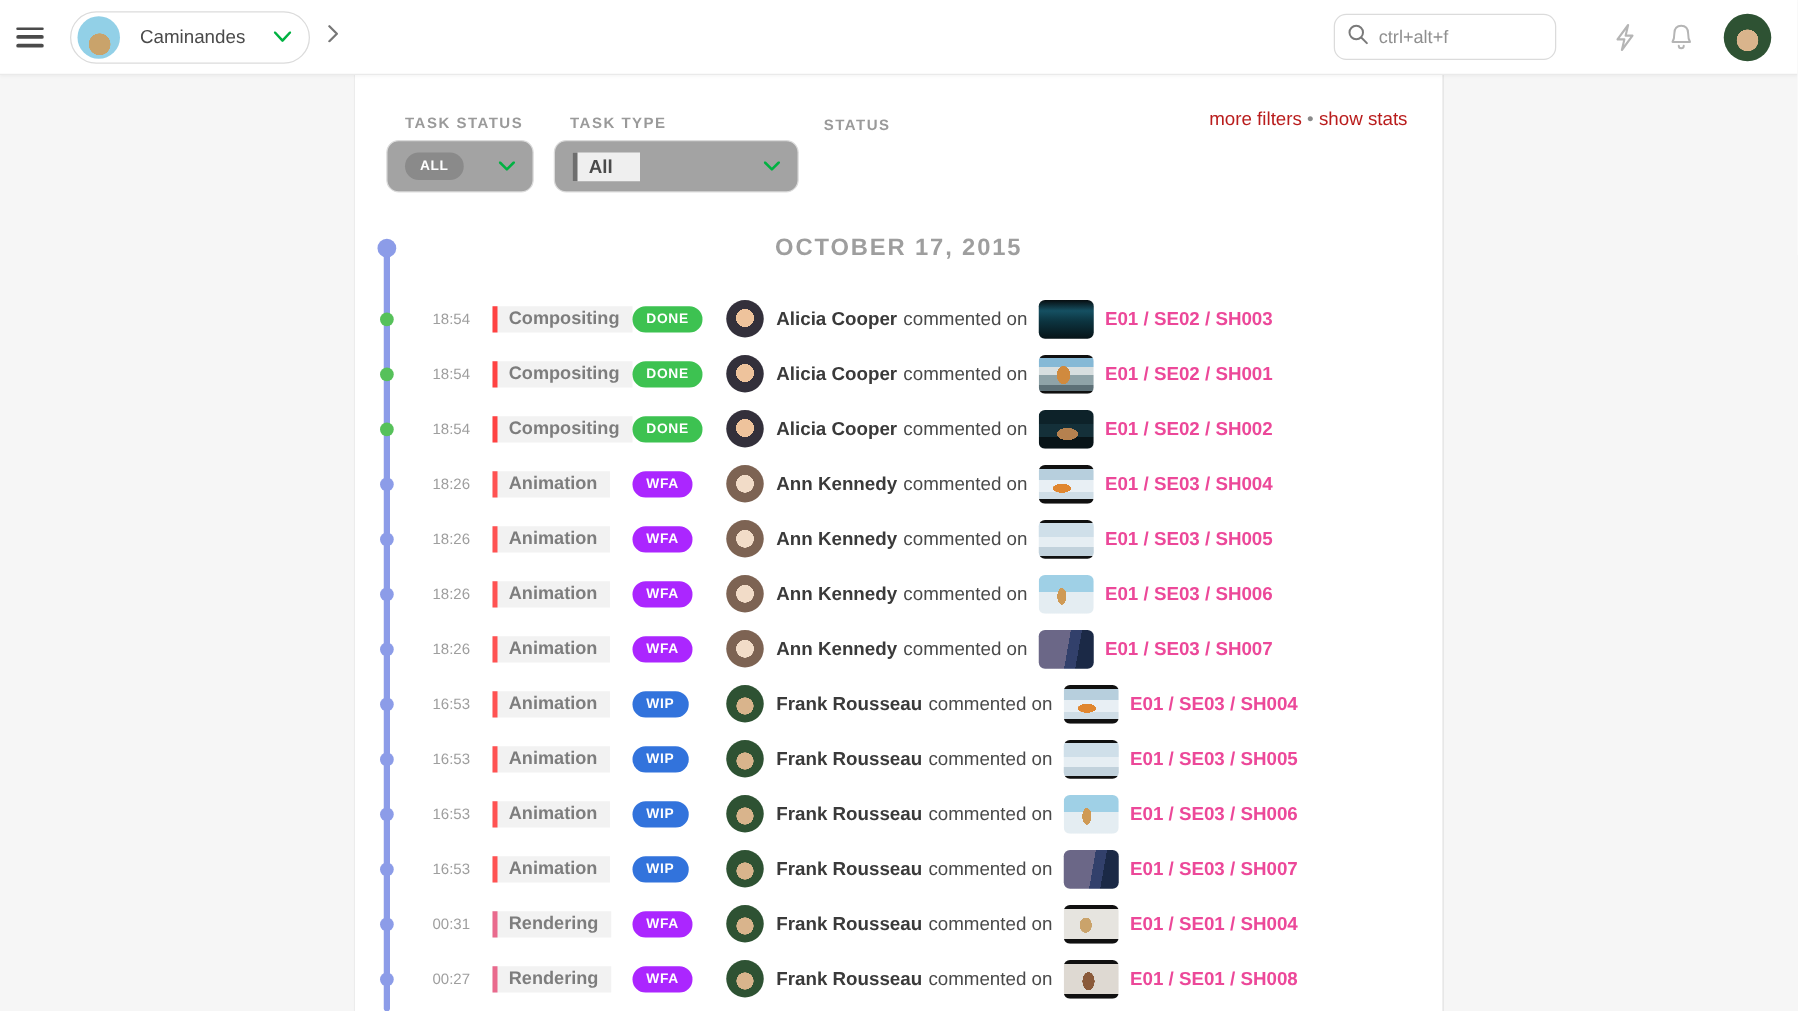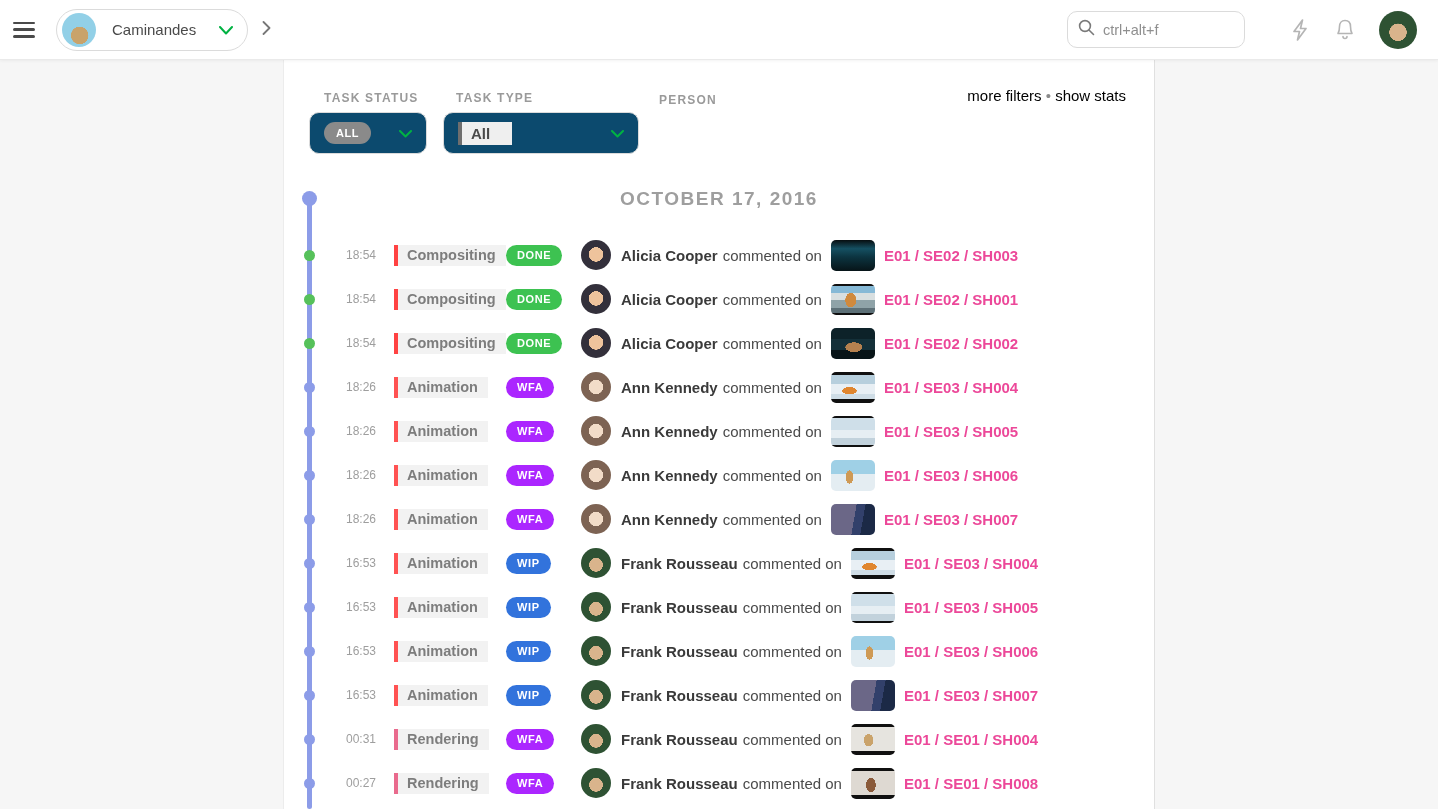--- a/index.html
+++ b/index.html
@@ -37,33 +37,33 @@
   .av-alicia { background: radial-gradient(circle at 50% 48%, #eec39c 0 33%, #33303b 34%); }
   .av-ann    { background: radial-gradient(circle at 50% 50%, #f2dcc8 0 33%, #7d6353 34% 72%, #cfcac6 73%); }
 
   
   .main { position:absolute; top:60px; left:0; width:1438px; height:749px; background:#f6f6f6; }
   .panel { position:absolute; top:0; left:283px; width:872px; height:749px; background:#fff;
            border-left:1px solid #ececec; border-right:1px solid #e0e0e0; }
 
   
   .f-label { position:absolute; font-size:12px; font-weight:bold; letter-spacing:1.2px; color:#9a9a9a; }
-  .f-select { position:absolute; height:42px; border:1px solid #dbdbdb; border-radius:10px; background:#0c4a6e;
+  .f-select { position:absolute; height:42px; border:1px solid #dbdbdb; border-radius:10px; background:#a3a3a3;
               display:flex; align-items:center; padding:0 14px; cursor:pointer; }
   .f-select .chev { margin-left:auto; }
   .all-pill { background:#8a8a8a; color:#fff; font-size:11px; font-weight:bold; letter-spacing:.5px;
               border-radius:12px; padding:5px 12px; }
   .type-chip { display:inline-flex; background:#efefef; border-left:4px solid #6e6e6e;
                padding:3px 22px 3px 9px; font-size:15px; font-weight:bold; color:#4a4a4a; }
   .person-input { position:absolute; left:372px; top:51px; width:297px; height:42px;
                   border:1px solid #dbdbdb; border-radius:10px; padding:0 16px; font-size:15px;
                   color:#4a4a4a; font-family:inherit; outline:none; }
   .person-input::placeholder { color:#7a7a7a; }
   .filter-links { position:absolute; right:28px; top:27px; font-size:15px; color:#8a8a8a; }
-  .filter-links a { color:#000000; text-decoration:none; cursor:pointer; }
+  .filter-links a { color:#b91c1c; text-decoration:none; cursor:pointer; }
 
   
   .tl-line { position:absolute; left:23px; top:132px; bottom:0; width:5px; background:#8c9ce8; border-radius:3px; }
   .tl-top-dot { position:absolute; left:18px; top:131px; width:15px; height:15px; border-radius:50%; background:#8c9ce8; }
 
   .date-header { position:absolute; top:128px; left:0; right:0; text-align:center;
                  font-size:19px; font-weight:bold; color:#9e9e9e; letter-spacing:1.5px; }
 
   .entries { position:absolute; top:173px; left:0; right:0; }
   .entry { position:relative; height:44px; display:flex; align-items:center; }
@@ -171,30 +171,30 @@
       <span class="f-label" style="left:172px; top:31px;">TASK TYPE</span>
       <div class="f-select" style="left:159px; top:52px; width:196px;">
         <span class="type-chip">All</span>
         <span class="chev">
           <svg width="13" height="8" viewBox="0 0 13 8">
               <polyline points="1,1 6.5,6.5 12,1" fill="none" stroke="#00b242" stroke-width="2" stroke-linecap="round" stroke-linejoin="round"></polyline>
             </svg>
         </span>
       </div>
 
-      <span class="f-label" style="left:375px; top:33px;">PERSON</span>
+      <span class="f-label" style="left:375px; top:33px;">STATUS</span>
 
       <div class="filter-links">
         <a>more filters</a><span> • </span><a>show stats</a>
       </div>
 
       <div class="tl-line"></div>
       <div class="tl-top-dot"></div>
 
-      <div class="date-header">OCTOBER 17, 2016</div>
+      <div class="date-header">OCTOBER 17, 2015</div>
 
       <div class="entries" id="entries">
   <div class="entry">
     <span class="e-dot" style="background: rgb(86, 193, 90);"></span>
     <span class="e-time">18:54</span>
     <span class="e-chip-slot"><span class="e-chip" style="border-left-color: rgb(255, 66, 66);">Compositing</span></span>
     <span class="e-badge-slot"><span class="e-badge" style="background: rgb(61, 194, 81);">DONE</span></span>
     <span class="e-avatar av-alicia"></span>
     <span class="e-name">Alicia Cooper</span>
     <span class="e-action">commented on</span>

